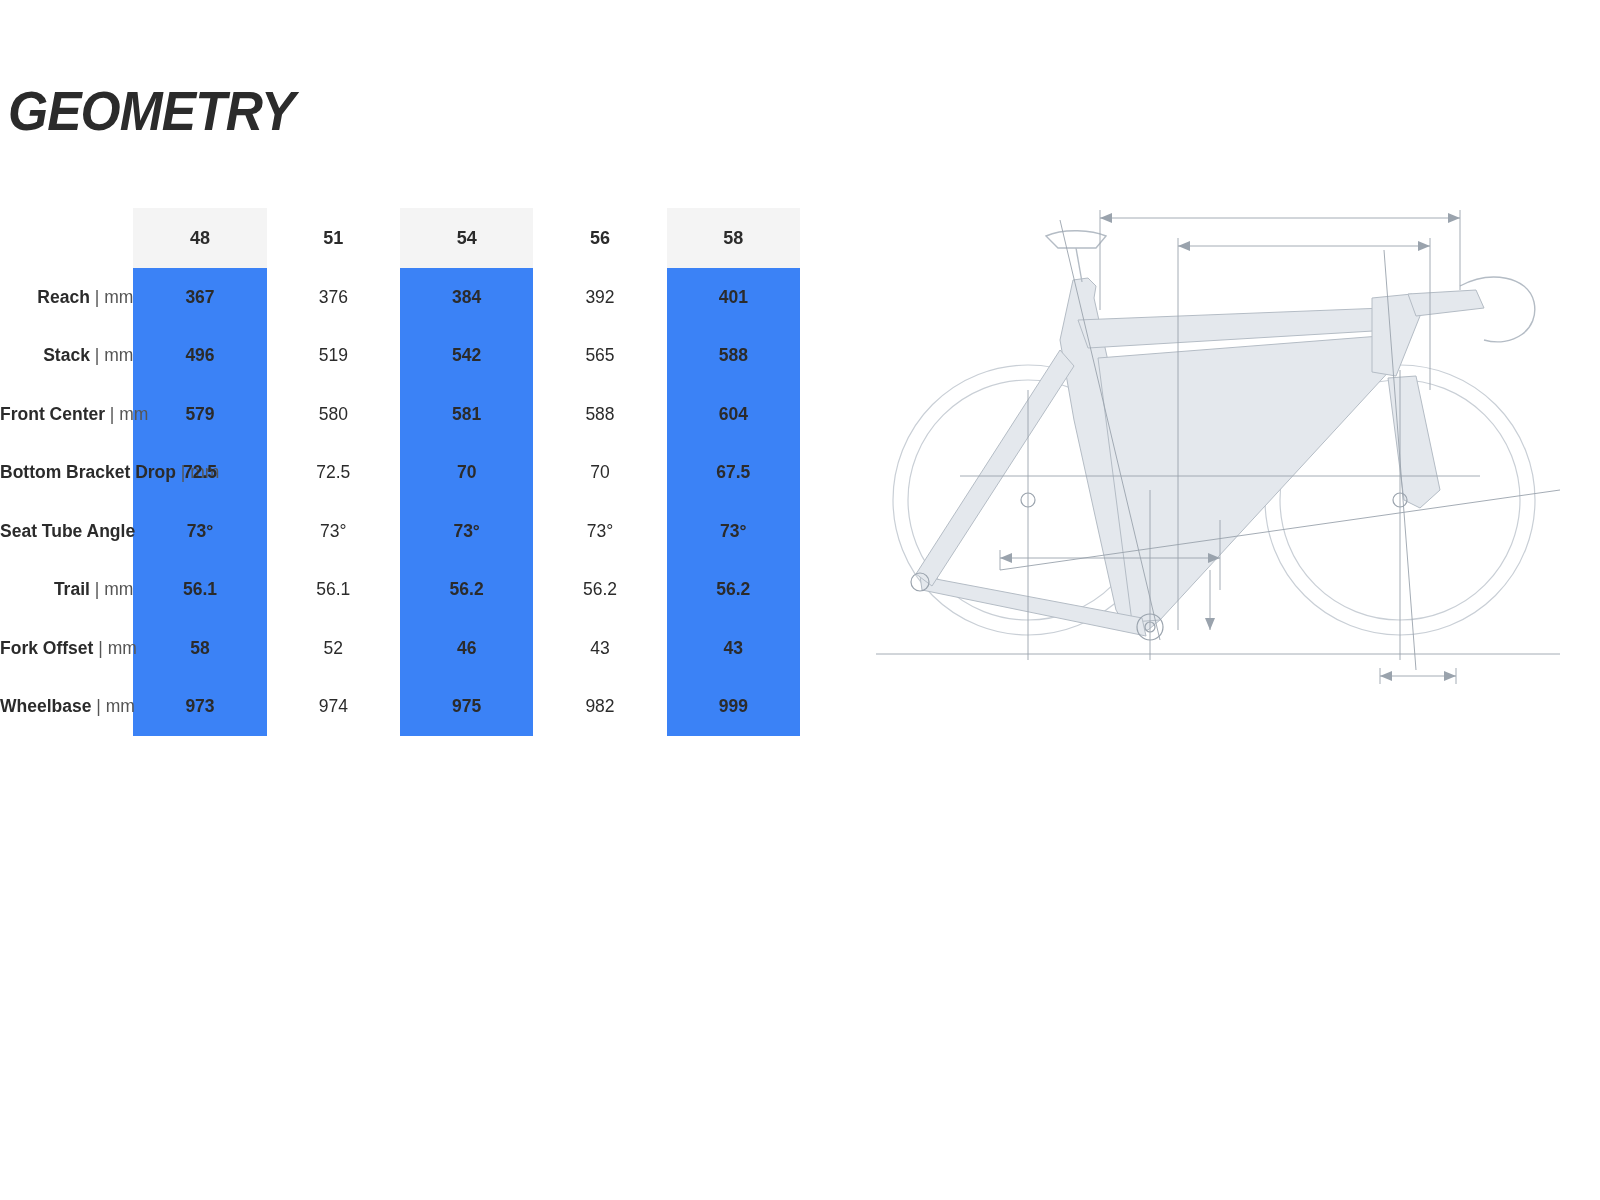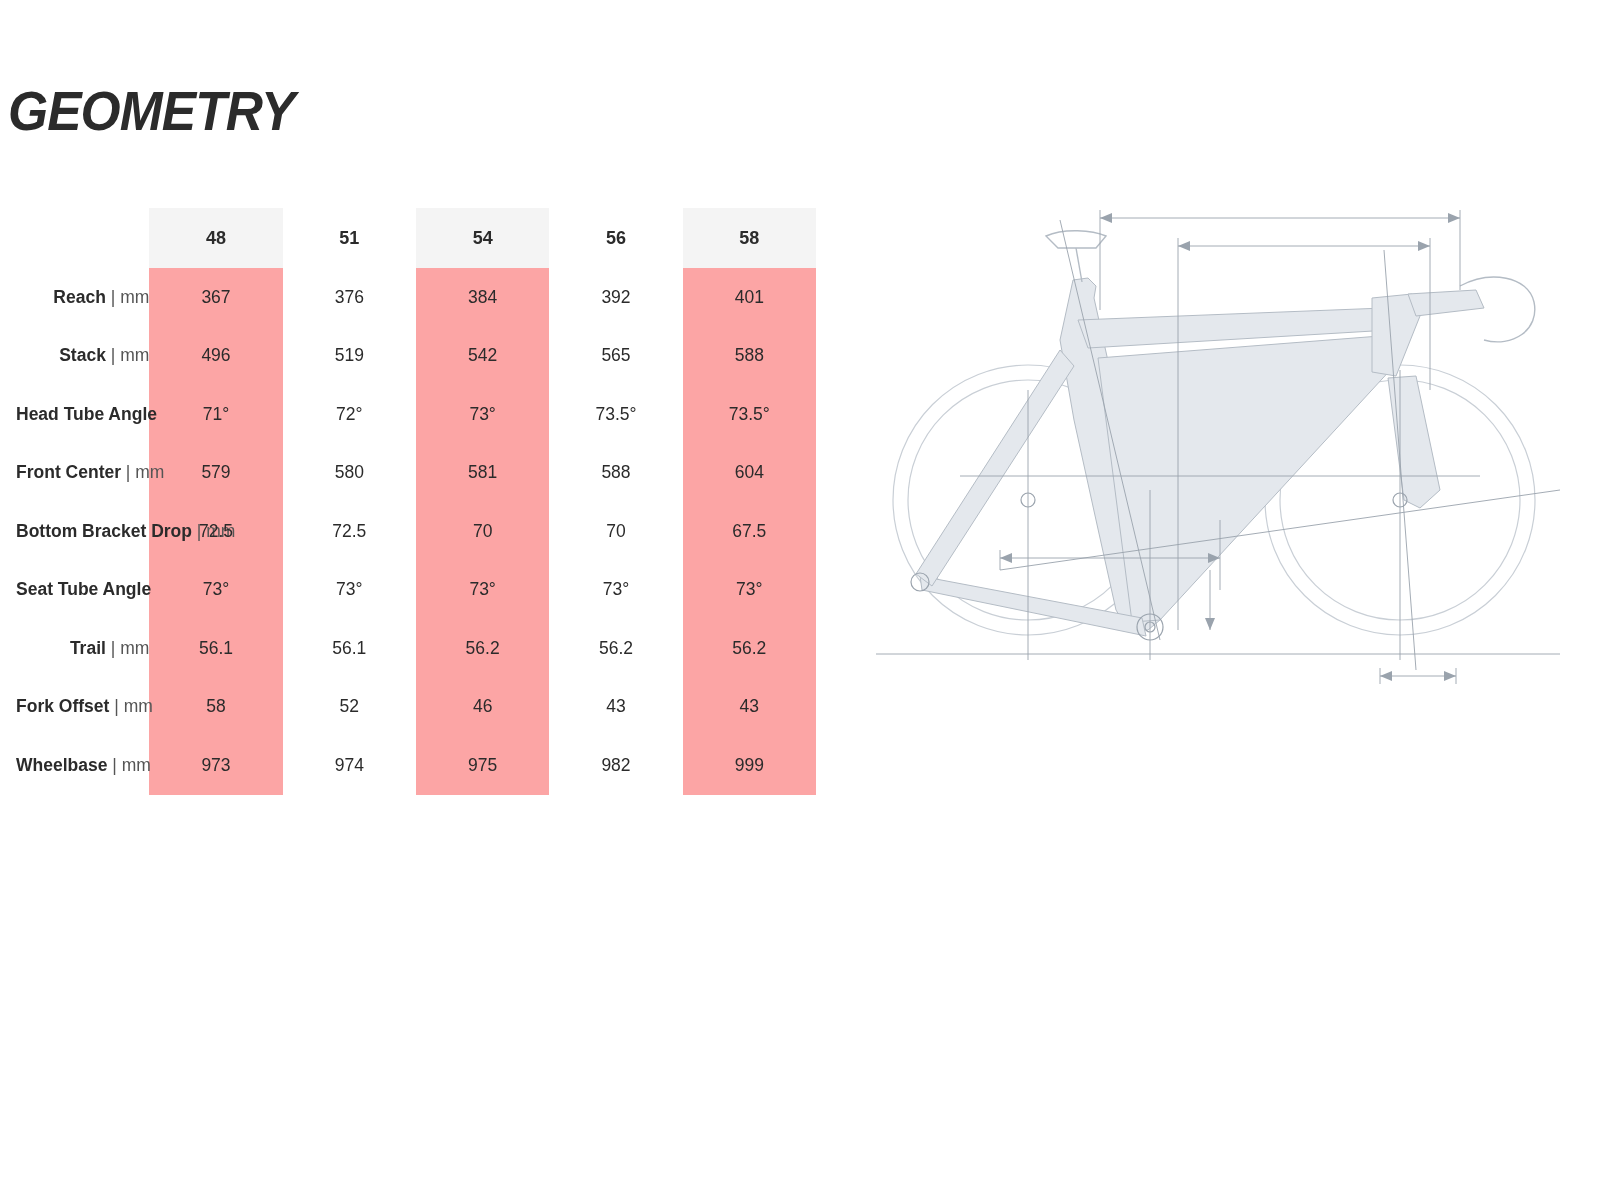--- a/index.html
+++ b/index.html
@@ -24,21 +24,21 @@
     font-weight: bold;
     font-style: italic;
     letter-spacing: -1px;
     color: #2b2b2b;
     transform: scaleX(0.92);
     transform-origin: left center;
   }
 
   #geometry-table {
     position: absolute;
-    left: 16px;
+    left: 0px;
     top: 208px;
     width: 800px;
   }
 
   table.geo {
     border-collapse: collapse;
     width: 800px;
     table-layout: fixed;
   }
   table.geo td, table.geo th {
@@ -65,21 +65,22 @@
 
   .size-col {
     width: 79px;
     text-align: center;
     font-size: 17.5px;
     color: #2b2b2b;
     height: 58.5px;
     vertical-align: middle;
   }
   .size-col.shaded {
-    background: #fca5a5;
+    background: #3b82f6;
+    font-weight: bold;
   }
 
   th.size-header {
     font-weight: bold;
     font-size: 18px;
     height: 60px;
     vertical-align: middle;
     text-align: center;
     color: #2b2b2b;
   }
@@ -125,28 +126,20 @@
         <td class="size-col">392</td>
         <td class="size-col shaded">401</td>
       </tr>
       <tr>
         <td class="label-cell"><span>Stack</span><span class="unit"> | </span><span class="unit">mm</span></td>
         <td class="size-col shaded">496</td>
         <td class="size-col">519</td>
         <td class="size-col shaded">542</td>
         <td class="size-col">565</td>
         <td class="size-col shaded">588</td>
-      </tr>
-      <tr>
-        <td class="label-cell"><span>Head Tube Angle</span></td>
-        <td class="size-col shaded">71°</td>
-        <td class="size-col">72°</td>
-        <td class="size-col shaded">73°</td>
-        <td class="size-col">73.5°</td>
-        <td class="size-col shaded">73.5°</td>
       </tr>
       <tr>
         <td class="label-cell"><span>Front Center</span><span class="unit"> | </span><span class="unit">mm</span></td>
         <td class="size-col shaded">579</td>
         <td class="size-col">580</td>
         <td class="size-col shaded">581</td>
         <td class="size-col">588</td>
         <td class="size-col shaded">604</td>
       </tr>
       <tr>

